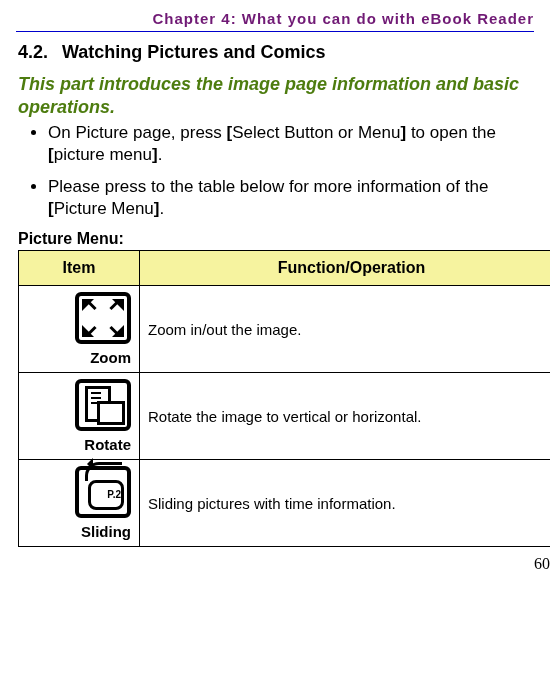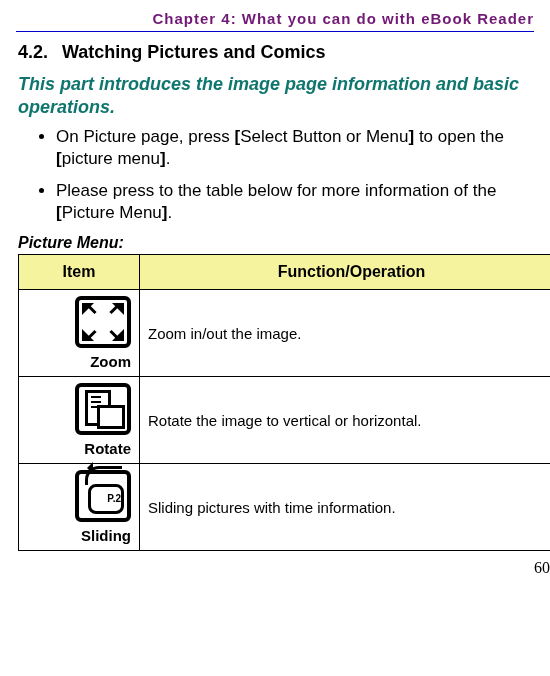--- a/index.html
+++ b/index.html
@@ -31,43 +31,42 @@
   }
   .section-title {
     font-size: 18px;
     font-weight: bold;
     margin: 6px 0 10px 0;
   }
   .sect-num {
     margin-right: 14px;
   }
   .intro {
-    color: #0f766e;
+    color: #4d7c0f;
     font-weight: bold;
     font-style: italic;
     font-size: 18px;
     line-height: 1.25;
     margin: 6px 0 4px 0;
   }
   ul.bullets {
     list-style: disc;
-    margin: 8px;
+    margin: 0;
     padding-left: 30px;
   }
   ul.bullets li {
     font-size: 17px;
     line-height: 1.3;
     margin: 2px 0 10px 0;
   }
   .bracket { font-weight: bold; }
   .picture-menu-label {
     font-weight: bold;
     font-size: 16px;
     margin: 4px 0 2px 0;
-    font-style: italic;
   }
   table.menu {
     border-collapse: collapse;
     width: 546px;
     margin-bottom: 8px;
   }
   table.menu th {
     background: #f6f39f;
     border: 1px solid #000;
     padding: 8px 6px;

